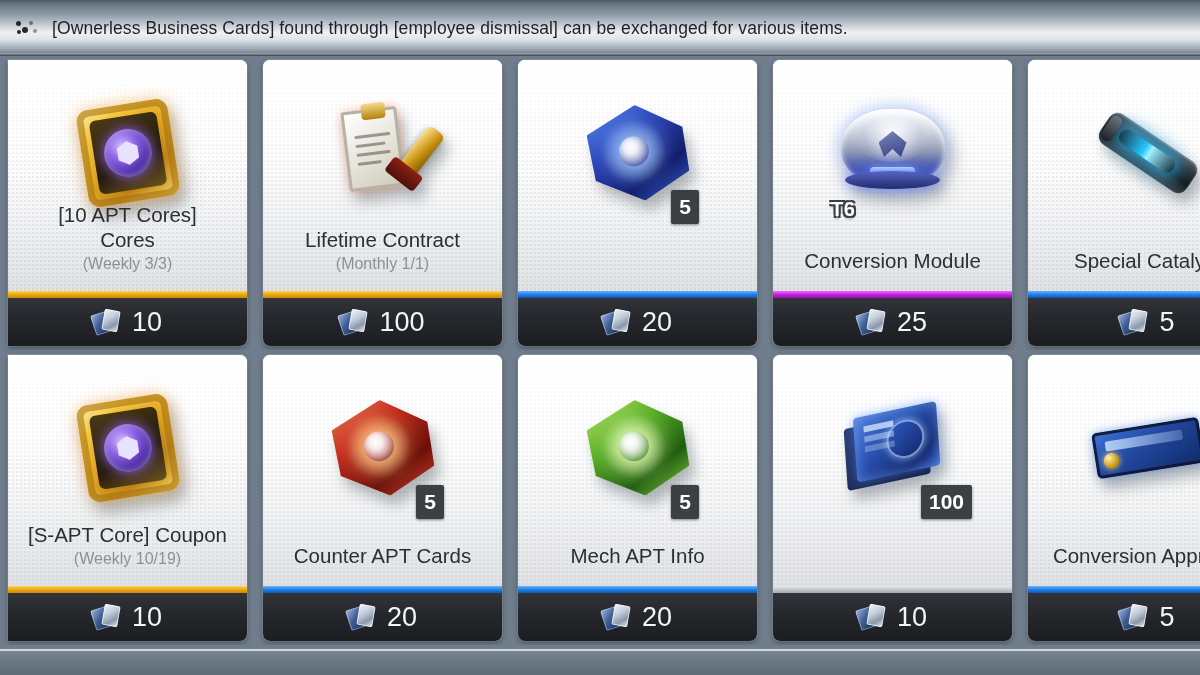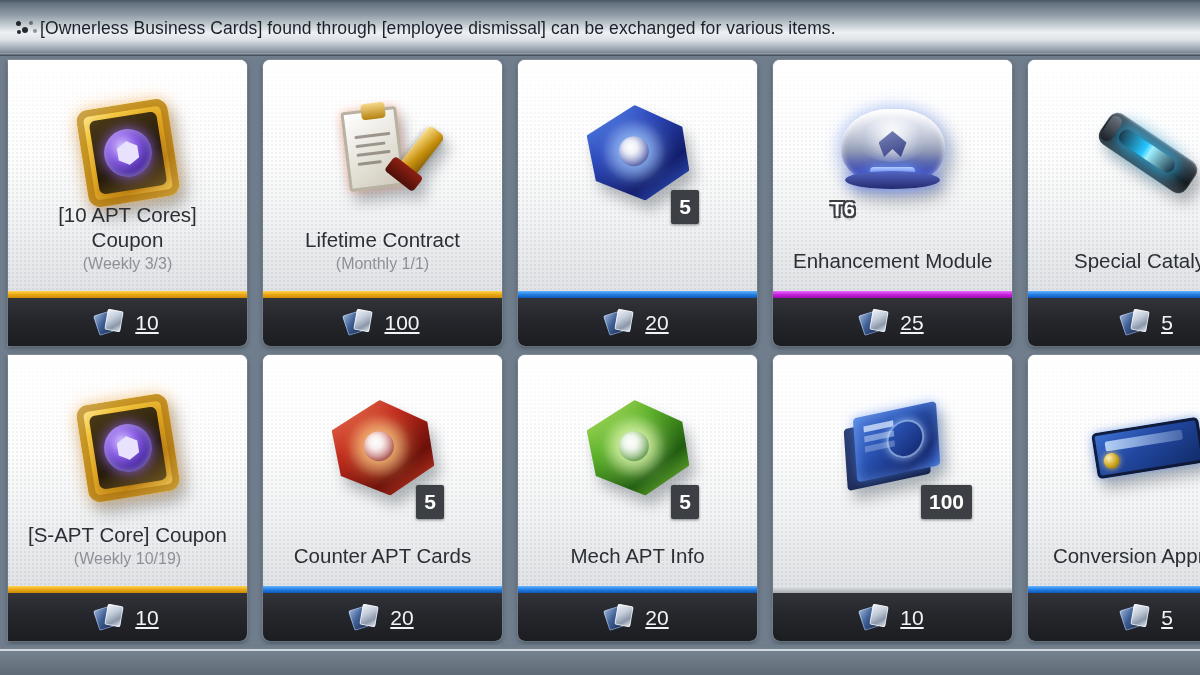--- a/index.html
+++ b/index.html
@@ -40,21 +40,21 @@
     left: 0; right: 0; bottom: 0;
     height: 3px;
     background: linear-gradient(to bottom, rgba(255,255,255,.35), rgba(40,50,62,.75));
   }
   .header-inner {
     position: absolute;
     left: 14px; top: 0;
     height: 56px;
     display: flex;
     align-items: center;
-    gap: 0;
+    gap: 12px;
   }
   .header-bullet {
     width: 26px; height: 22px;
     position: relative;
     flex: none;
   }
   .header-bullet i {
     position: absolute;
     display: block;
     border-radius: 50%;
@@ -459,24 +459,23 @@
     background: linear-gradient(140deg, #9fb6d8 0%, #3f5f96 45%, #18294d 100%);
     box-shadow: inset 0 0 0 1px rgba(210,225,245,.5);
   }
   .currency-icon .c2 {
     left: 10px; top: 0;
     transform: rotate(10deg);
     background: linear-gradient(140deg, #f2f6fb 0%, #c3ccda 40%, #8a97aa 70%, #e9eef5 100%);
     box-shadow: inset 0 0 0 1px rgba(255,255,255,.65);
   }
   .price-value {
-    font-size: 21px;
+    font-size: 27px;
     color: #f2f4f6;
     line-height: 1;
-    text-decoration: underline;
   }
 
   
   .bottom-strip {
     position: absolute;
     left: 0; bottom: 0;
     width: 1200px;
     height: 30px;
     background: linear-gradient(to bottom, #6d7a88 0%, #77838f 18%, #6a7682 60%, #5e6a76 100%);
   }
@@ -514,21 +513,21 @@
       <div class="card-body">
         <div class="art-wrap">
           <div class="art">
             <div class="ico-coupon">
                 <span class="orb"></span>
               </div>
           </div>
         </div>
         <div class="card-text">
           <div class="item-name wrap">
-            <span>[10 APT Cores]</span><br><span>Coupon</span>
+            <span>[10 APT Cores]</span><br><span>Cores</span>
           </div>
           <div class="item-sub">(Weekly 3/3)</div>
         </div>
       </div>
       <div class="accent gold"></div>
       <div class="price-bar">
         <span class="currency-icon">
             <span class="c1"></span>
             <span class="c2"></span>
           </span>
@@ -603,21 +602,21 @@
             <div class="ico-module">
               <span class="disc"></span>
                 <span class="chev"></span>
                 <span class="bar"></span>
                 <span class="rim"></span>
             </div>
           </div>
         </div>
         <div class="tier-label">T6</div>
         <div class="card-text">
-          <div class="item-name">Enhancement Module</div>
+          <div class="item-name">Conversion Module</div>
         </div>
       </div>
       <div class="accent magenta"></div>
       <div class="price-bar">
         <span class="currency-icon">
             <span class="c1"></span>
             <span class="c2"></span>
           </span>
         <span class="price-value">25</span>
       </div>

